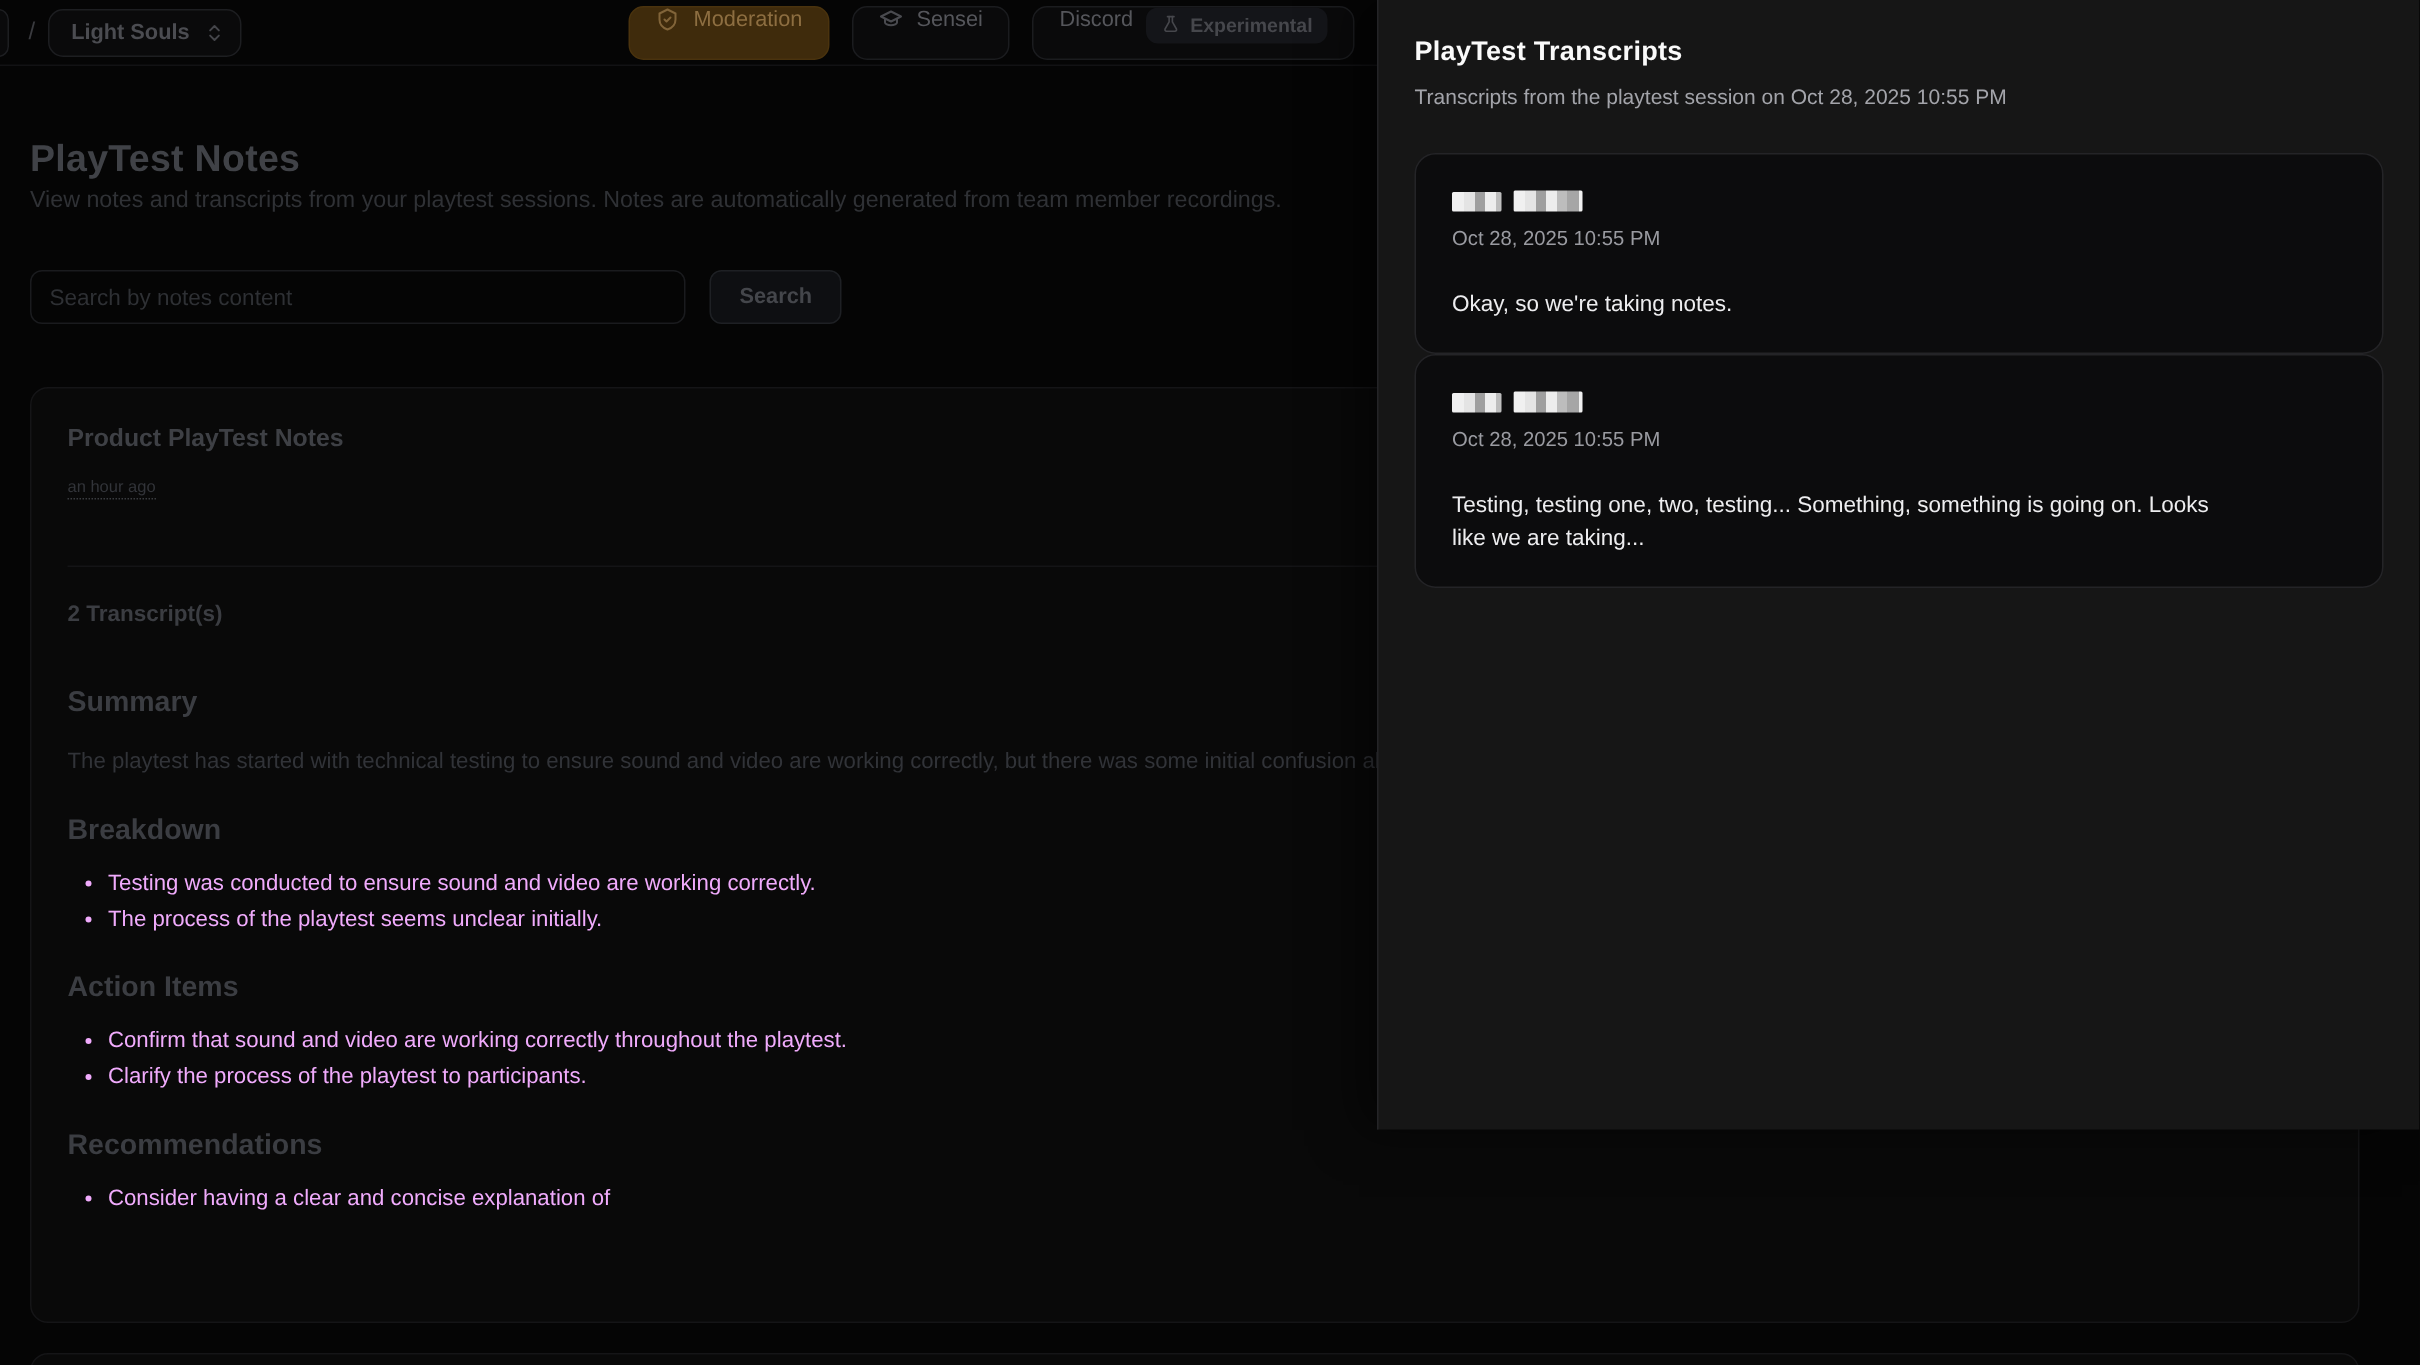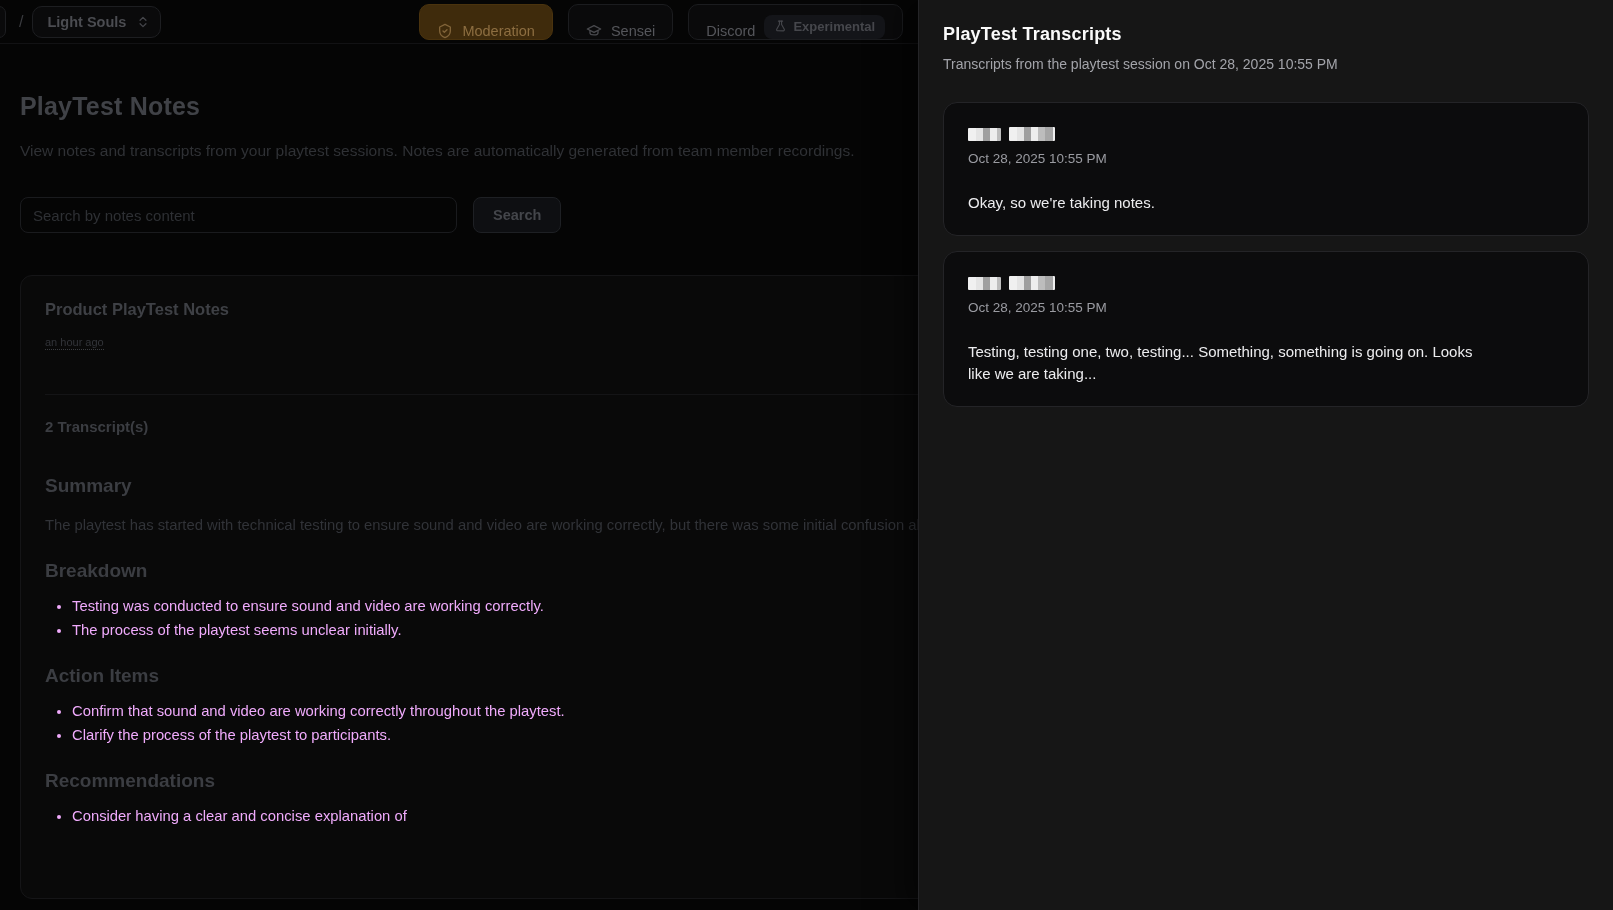--- a/index.html
+++ b/index.html
@@ -25,40 +25,40 @@
   }
   .slash { color:#3a3b3f; font-size:16px; margin:0 9px 0 13px; }
   .ws-select {
     height:32px; display:flex; align-items:center; gap:10px;
     padding:0 10px 0 14px; border:1px solid #1d1e21; border-radius:10px;
     background:#0a0a0b; color:#4b4c51; font-size:14.5px; cursor:pointer;font-weight:bold;
   }
   .ws-select .chevrons { color:#44454a; }
   .tabs { display:flex; align-items:center; gap:15px; margin-left:258px; }
   .tab {
-    height:36px; display:flex; align-items:flex-end; gap:9px;
+    height:36px; display:flex; align-items:flex-start; gap:9px;
     padding:0 17px; border-radius:10px; font-size:14.5px;
     border:1px solid #1b1c1f; background:#0a0a0b; color:#55565b; cursor:pointer;
   }
   .tab.active {
     background: var(--accent-bg, #3f2b0c);
     border-color: var(--accent-border, #4a330e);
     color: var(--accent-text, #8d6e41);
   }
   .tab .ticon { color:inherit; opacity:.85; }
   .badge {
     display:flex; align-items:center; gap:6px;
     height:24px; padding:0 10px; border-radius:8px;
     background:#141519; color:#46474c; font-size:13px; font-weight:700;
   }
 
   
   .main { padding:48px 40px 0 20px; position:relative; z-index:1; }
   .page-title { font-size:25px; font-weight:700; color:#404247; letter-spacing:.2px; }
-  .page-desc { margin-top:21px; font-size:15.5px; color:#2f3135; }
+  .page-desc { margin-top:4px; font-size:15.5px; color:#2f3135; }
   .search-row { margin-top:37px; display:flex; gap:16px; }
   .search-input {
     width:437px; height:36px; border:1px solid #1a1b1e; border-radius:8px;
     background:transparent; padding:0 12px; font-size:15px; color:#4a4c50;
     font-family:"Liberation Sans", sans-serif; outline:none;
   }
   .search-input::placeholder { color:#2e3034; }
   .search-btn {
     height:36px; padding:0 19px; border-radius:8px; cursor:pointer;
     background:#0e0f12; border:1px solid #1e2024; color:#44464b;
@@ -82,34 +82,34 @@
   .sec-p {
     margin:20px 0 0; font-size:14.8px; color:#313338;
     white-space:nowrap;
   }
   .sec-ul { margin:16px 0 0; padding-left:27px; list-style:disc; }
   .sec-ul li { font-size:14.8px; color:#f0abfc; margin:8px 0; }
   .note-card.partial { margin-top:20px; height:200px; }
 
   
   .drawer {
-    position:absolute; top:0; right:0; width:695px; height:910px;
+    position:absolute; top:0; right:0; width:695px; height:753px;
     background: var(--drawer-bg, #161616);
     border-left:1px solid #242427; z-index:5; padding:24px;
     box-shadow:-12px 0 30px rgba(0,0,0,.5);
   }
   .drawer-title { font-size:18px; font-weight:700; color:#fafafa; letter-spacing:.2px; }
   .drawer-sub { margin-top:11px; font-size:14px; color:#a3a4aa; }
   .drawer-close {
     position:absolute; top:11px; right:52px; width:23px; height:23px;
     border:1.5px solid #9c9c9c; border-radius:7px; background:transparent;
     display:flex; align-items:center; justify-content:center;
     color:#cfcfcf; cursor:pointer;
   }
-  .t-list { margin-top:30px; display:flex; flex-direction:column; gap:15px; }
+  .t-list { margin-top:30px; display:flex; flex-direction:column; }
   .t-card {
     background: var(--transcript-card-bg, #0c0c0d);
     border:1px solid #242427; border-radius:14px; padding:24px 24px 22px;
   }
   .redact-row { display:flex; align-items:center; gap:8px; }
   .redact {
     height:13px; border-radius:1px;
     background:repeating-linear-gradient(90deg,#f0f0f0 0 8px,#e4e4e4 8px 15px,#9f9f9f 15px 22px,#ededed 22px 29px,#bdbdbd 29px 36px,#a6a6a6 36px 44px);
   }
   .redact.a { width:33px; }

